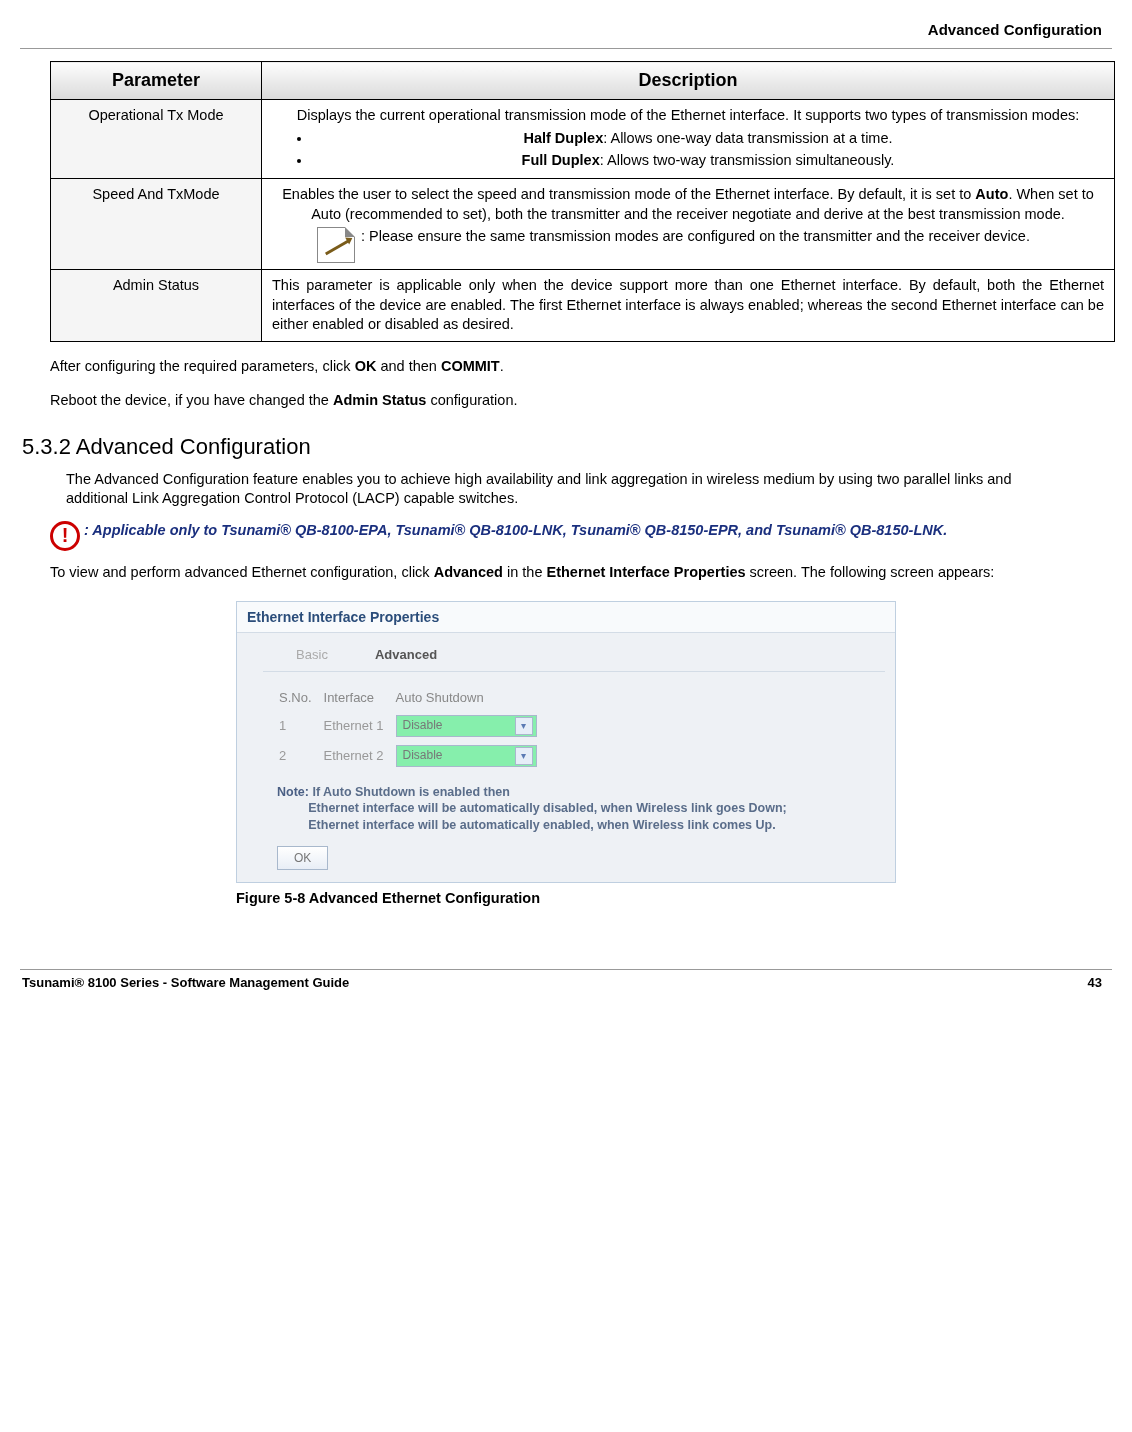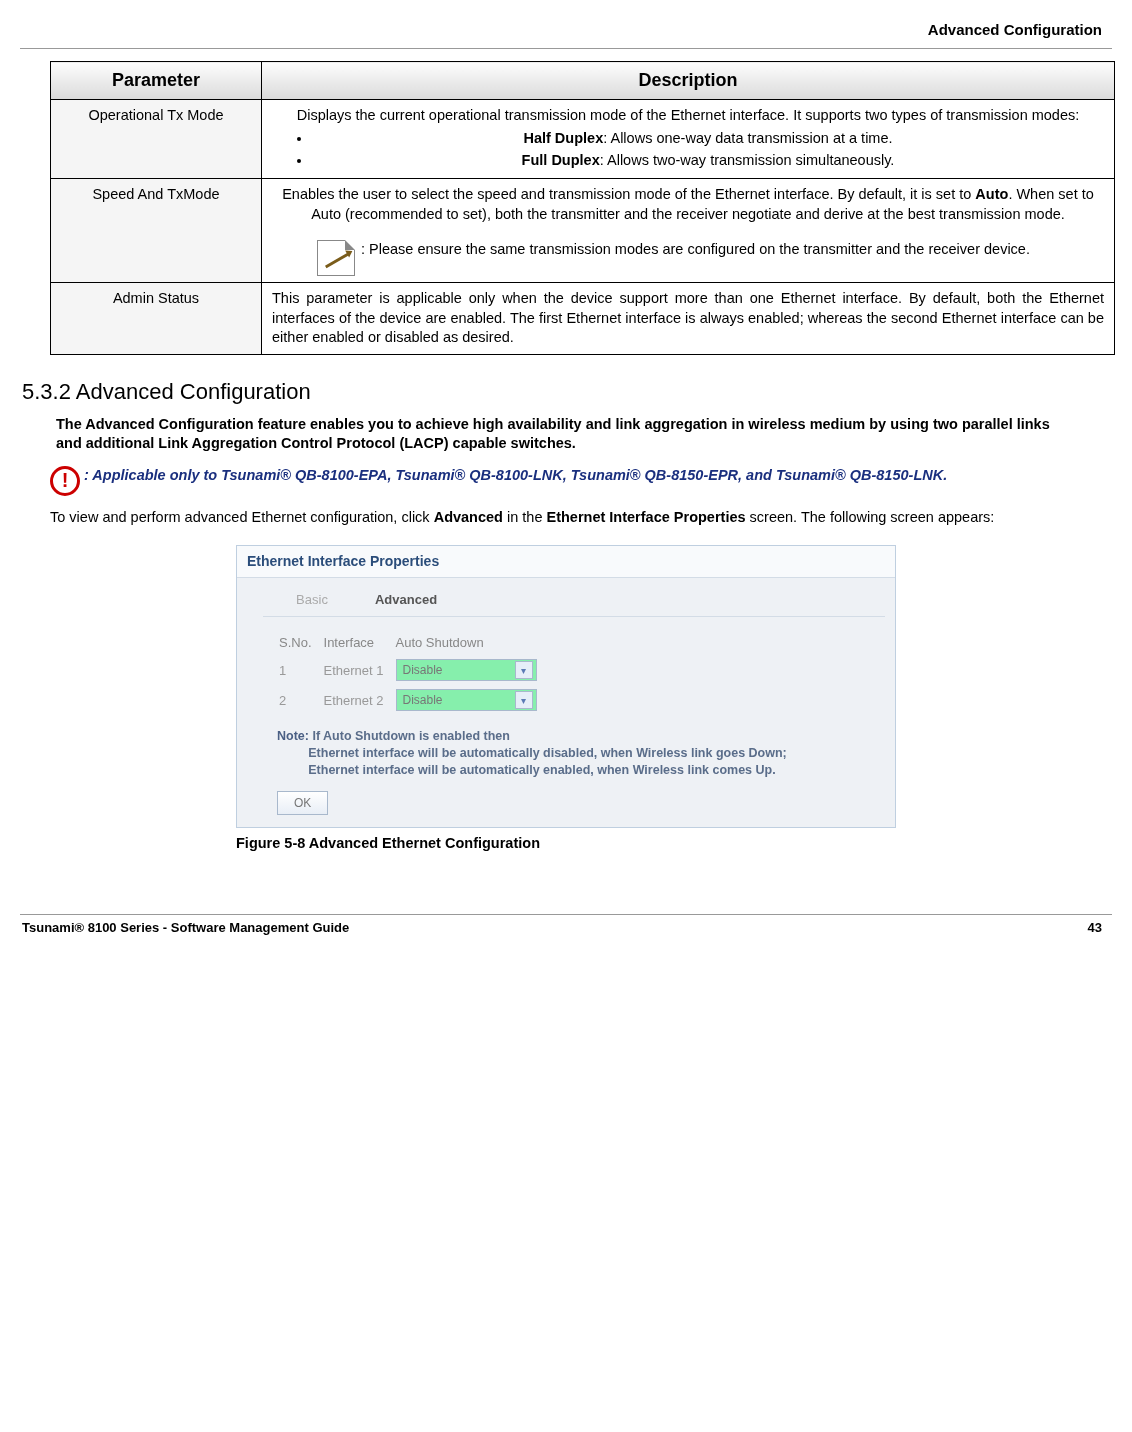--- a/index.html
+++ b/index.html
@@ -43,21 +43,21 @@
     }
     table.param-table td.pcol {
       width: 190px;
       background: #f5f5f5;
     }
     ul.bullets {
       margin: 4px 0 2px 40px;
       padding: 0;
     }
     ul.bullets li { margin: 2px 0; }
-    .note-row { display: flex; margin-top: 16px; padding-left: 45px; }
+    .note-row { display: flex; margin-top: 3px; padding-left: 45px; }
     .note-icon {
       width: 34px; height: 34px;
       border: 1px solid #888;
       margin-right: 6px;
       position: relative;
       background: #fff;
       flex: 0 0 36px;
     }
     .note-icon::before {
       content: "";
@@ -224,24 +224,32 @@
         </div>
       </td>
     </tr>
     <tr>
       <td class="pcol">Admin Status</td>
       <td style="text-align: justify;">This parameter is applicable only when the device support more than one Ethernet interface. By default, both the Ethernet interfaces of the device are enabled. The first Ethernet interface is always enabled; whereas the second Ethernet interface can be either enabled or disabled as desired.</td>
     </tr>
   </tbody>
     </table>
 
+  <div class="paras">
+    <p>
+      <span>After configuring the required parameters, click </span><b>OK</b><span> and then </span><b>COMMIT</b><span>.</span>
+    </p>
+    <p>
+      <span>Reboot the device, if you have changed the </span><b>Admin Status</b><span> configuration.</span>
+    </p>
+  </div>
 
   <div class="section-heading">5.3.2 Advanced Configuration</div>
 
-  <p style="margin:6px 36px;font-weight:bold;">The Advanced Configuration feature enables you to achieve high availability and link aggregation in wireless medium by using two parallel links and additional Link Aggregation Control Protocol (LACP) capable switches.</p>
+  <p style="margin:6px 46px;">The Advanced Configuration feature enables you to achieve high availability and link aggregation in wireless medium by using two parallel links and additional Link Aggregation Control Protocol (LACP) capable switches.</p>
 
   <div class="warn-row">
     <div class="warn-icon">!</div>
     <div class="warn-text">: Applicable only to Tsunami® QB-8100-EPA, Tsunami® QB-8100-LNK, Tsunami® QB-8150-EPR, and Tsunami® QB-8150-LNK.</div>
   </div>
 
   <p style="margin:6px 30px;">
     <span>To view and perform advanced Ethernet configuration, click </span><b>Advanced</b><span> in the </span><b>Ethernet Interface Properties</b><span> screen. The following screen appears:</span>
   </p>
 

